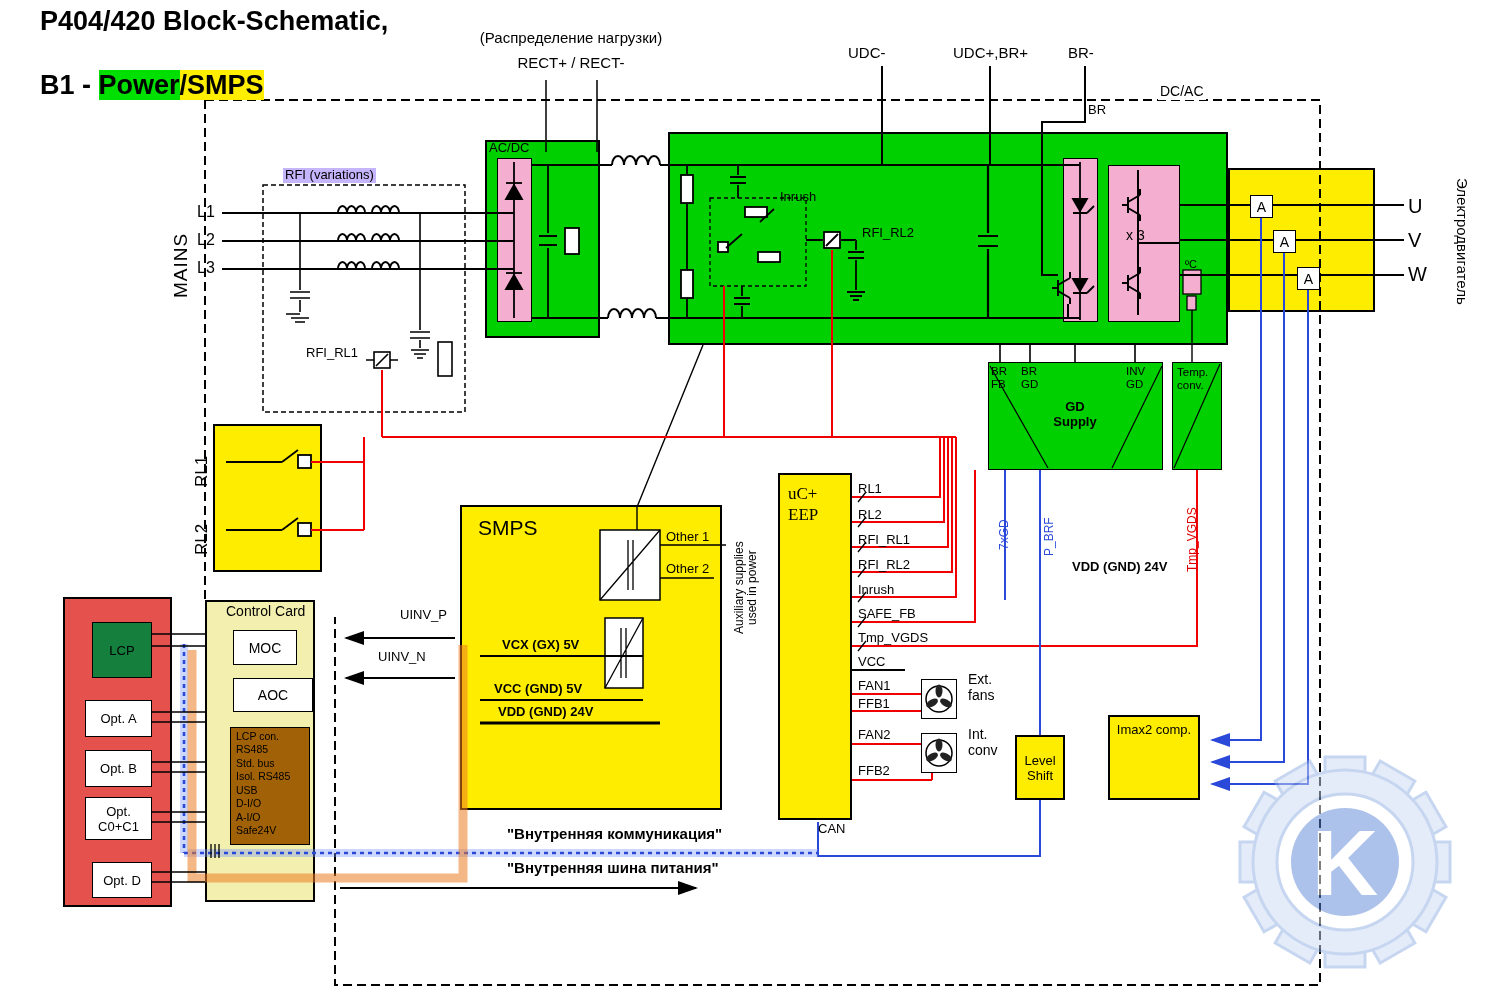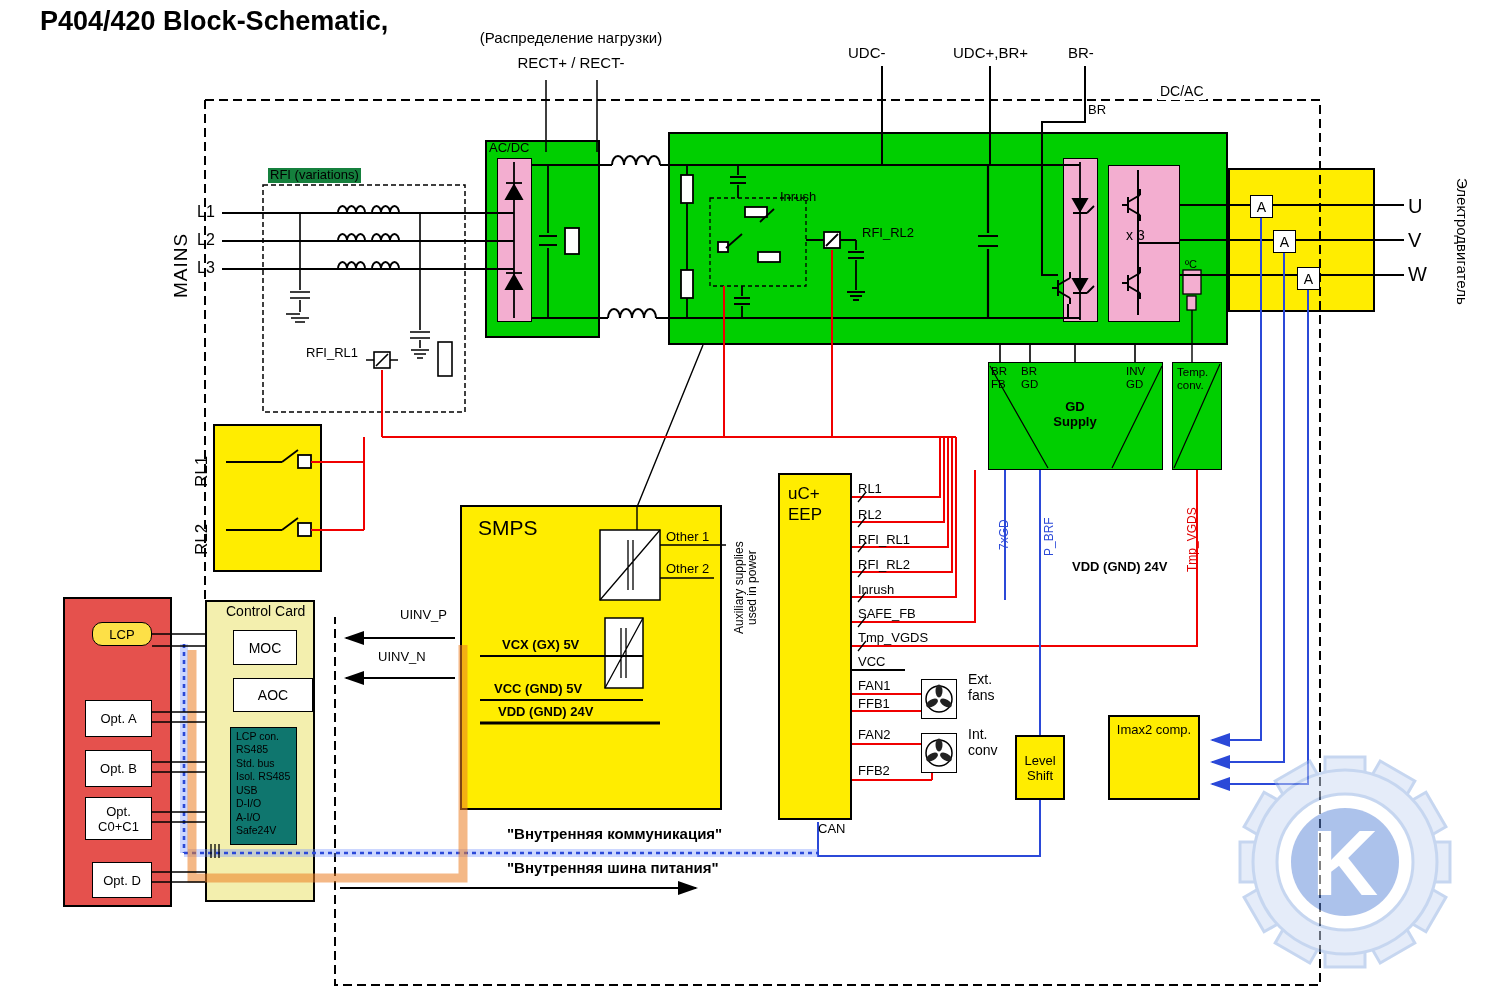--- a/index.html
+++ b/index.html
@@ -30,42 +30,42 @@
   <div class="blk" style="left:1228px;top:168px;width:147px;height:144px;background:#ffed00;"></div>
 
   <div class="blk" style="left:988px;top:362px;width:175px;height:108px;background:#00cf00;border-width:1.5px;"></div>
   <div class="blk" style="left:1172px;top:362px;width:50px;height:108px;background:#00cf00;border-width:1.5px;"></div>
 
   <div class="blk" style="left:213px;top:424px;width:109px;height:148px;background:#ffed00;"></div>
 
   <div class="blk" style="left:460px;top:505px;width:262px;height:305px;background:#ffed00;"></div>
 
   <div class="blk" style="left:778px;top:473px;width:74px;height:347px;background:#ffed00;">
-    <div style="padding:8px 0 0 8px;font-size:17px;white-space:pre-line;line-height:1.25;">uC+
+    <div style="padding:8px 0 0 8px;font-size:17px;white-space:pre-line;line-height:1.25;font-family:Liberation Serif, serif;">uC+
 EEP</div>
   </div>
 
   <div class="blk ctr" style="left:1015px;top:735px;width:50px;height:65px;background:#ffed00;font-size:13px;">Level
 Shift</div>
   <div class="blk" style="left:1108px;top:715px;width:92px;height:85px;background:#ffed00;">
     <div style="text-align:center;padding-top:5px;font-size:13px;">Imax2 comp.</div>
   </div>
 
   <div class="blk" style="left:63px;top:597px;width:109px;height:310px;background:#e5514d;"></div>
-  <div class="blk ctr z3" style="left:92px;top:622px;width:60px;height:24px;background:#fde047;font-size:13px;border-width:1.5px;border-radius:10px;">LCP</div>
+  <div class="blk ctr z3" style="left:92px;top:622px;width:60px;height:56px;background:#15803d;font-size:13px;border-width:1.5px;">LCP</div>
   <div class="blk ctr z3" style="left:85px;top:700px;width:67px;height:37px;background:#fff;font-size:13px;border-width:1.5px;">Opt. A</div>
   <div class="blk ctr z3" style="left:85px;top:750px;width:67px;height:37px;background:#fff;font-size:13px;border-width:1.5px;">Opt. B</div>
   <div class="blk ctr z3" style="left:85px;top:797px;width:67px;height:43px;background:#fff;font-size:13px;border-width:1.5px;">Opt.
 C0+C1</div>
   <div class="blk ctr z3" style="left:92px;top:862px;width:60px;height:36px;background:#fff;font-size:13px;border-width:1.5px;">Opt. D</div>
 
   <div class="blk" style="left:205px;top:600px;width:110px;height:302px;background:#f3efae;"></div>
   <div class="blk ctr z3" style="left:233px;top:630px;width:64px;height:35px;background:#fff;font-size:14px;border-width:1.5px;">MOC</div>
   <div class="blk ctr z3" style="left:233px;top:678px;width:80px;height:34px;background:#fff;font-size:14px;border-width:1.5px;">AOC</div>
-  <div class="blk z3" style="left:230px;top:727px;width:67px;height:118px;background:#0f766e;border-width:1.5px;">
+  <div class="blk z3" style="left:230px;top:727px;width:80px;height:118px;background:#a16207;border-width:1.5px;">
     <div style="font-size:10.5px;line-height:1.28;padding:2px 0 0 5px;white-space:pre-line;">LCP con.
 RS485
 Std. bus
 Isol. RS485
 USB
 D-I/O
 A-I/O
 Safe24V</div>
   </div>
 
@@ -264,35 +264,38 @@
     <g stroke="#000" stroke-width="2" fill="none">
       <path d="M340,888 H696" marker-end="url(#ab)"></path>
     </g>
 
     <g stroke="#000" stroke-width="1.3" fill="none">
       <path d="M211,844 V858 M215,844 V858 M219,844 V858"></path>
     </g>
   </svg>
 
   <div class="lbl b" style="left:40px;top:6px;font-size:27px;">P404/420 Block-Schematic,</div>
+  <div class="lbl b" style="left:40px;top:40px;font-size:27px;">
+    <span>B1 - </span><span style="background:#00e000;">Power</span><span style="background:#ffee00;">/SMPS</span>
+  </div>
 
   <div class="lbl" style="left:455px;top:30px;width:232px;text-align:center;font-size:15px;">(Распределение нагрузки)</div>
   <div class="lbl" style="left:455px;top:55px;width:232px;text-align:center;font-size:15px;">RECT+ / RECT-</div>
   <div class="lbl" style="left:848px;top:45px;font-size:15px;">UDC-</div>
   <div class="lbl" style="left:953px;top:45px;font-size:15px;text-align:center;">UDC+,BR+</div>
   <div class="lbl" style="left:1068px;top:45px;font-size:15px;">BR-</div>
   <div class="lbl" style="left:1088px;top:103px;font-size:13px;">BR</div>
   <div class="lbl" style="left:1158px;top:84px;font-size:14px;background:#fff;padding:0 2px;">DC/AC</div>
 
   <div class="lbl rot" style="left:170px;top:298px;font-size:19px;letter-spacing:1px;">MAINS</div>
   <div class="lbl" style="left:197px;top:203px;font-size:16px;">L1</div>
   <div class="lbl" style="left:197px;top:231px;font-size:16px;">L2</div>
   <div class="lbl" style="left:197px;top:259px;font-size:16px;">L3</div>
 
-  <div class="lbl" style="left:268px;top:168px;font-size:13px;background:#15803d;padding:0 2px;">RFI (variations)</div>
+  <div class="lbl" style="left:283px;top:168px;font-size:13px;background:#c4b5fd;padding:0 2px;">RFI (variations)</div>
   <div class="lbl" style="left:306px;top:346px;font-size:13px;">RFI_RL1</div>
 
   <div class="lbl" style="left:489px;top:141px;font-size:13px;">AC/DC</div>
 
   <div class="lbl" style="left:780px;top:190px;font-size:13px;">Inrush</div>
   <div class="lbl" style="left:862px;top:226px;font-size:13px;">RFI_RL2</div>
   <div class="lbl" style="left:1126px;top:228px;font-size:14px;">x 3</div>
   <div class="lbl" style="left:1185px;top:258px;font-size:11px;">ºC</div>
 
   <div class="lbl" style="left:1408px;top:195px;font-size:20px;">U</div>

